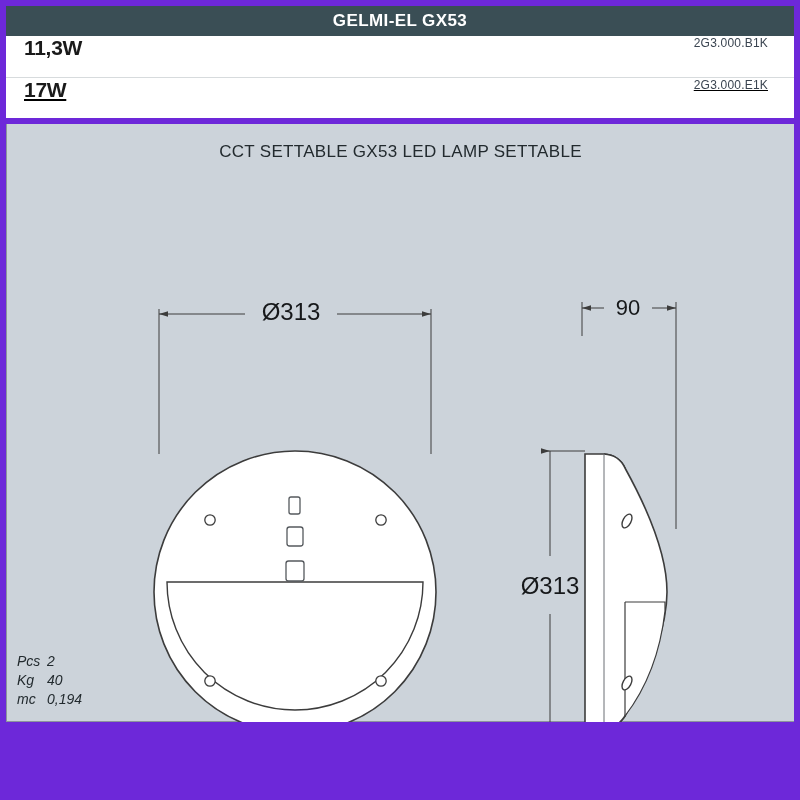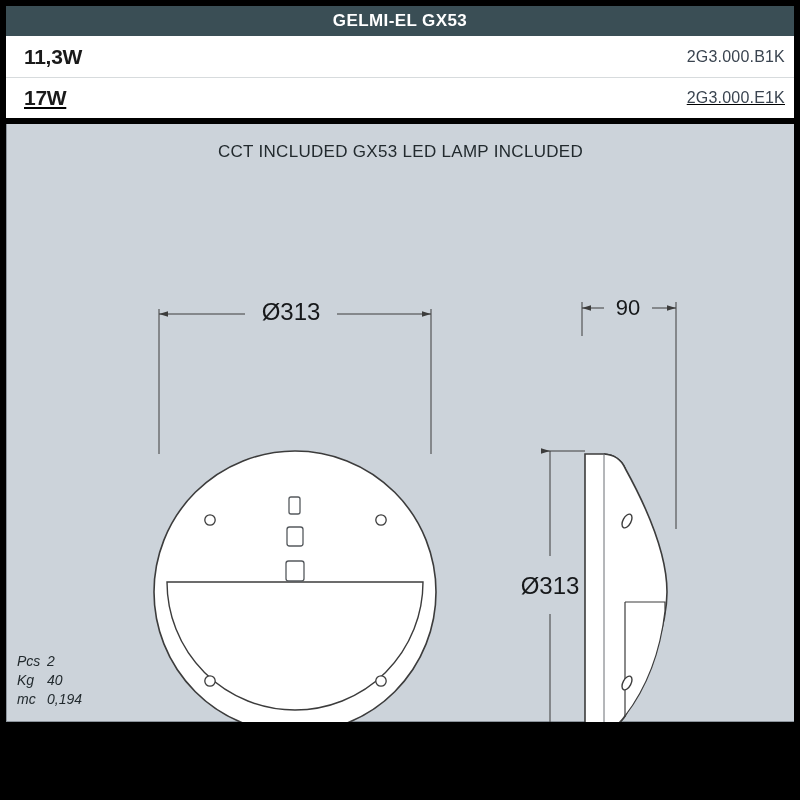--- a/index.html
+++ b/index.html
@@ -11,21 +11,21 @@
     height: 800px;
     background: #ccd3da;
     font-family: "Liberation Sans", sans-serif;
     overflow: hidden;
   }
 
   .sheet {
     position: relative;
     width: 800px;
     height: 800px;
-    background: #000000;
+    background: #6d28d9;
   }
 
   
   .header-bar {
     position: absolute;
     left: 6px;
     top: 6px;
     width: 788px;
     height: 30px;
     background: #3a4e55;
@@ -45,38 +45,38 @@
     position: absolute;
     left: 6px;
     top: 36px;
     width: 788px;
     background: #ffffff;
   }
   .code-row {
     position: relative;
     height: 41px;
     display: flex;
-    align-items: center;
+    align-items: flex-start;
     justify-content: space-between;
-    padding: 0 9px 0 18px;
+    padding: 0 26px 0 18px;
     box-sizing: border-box;
     background: #ffffff;
   }
   .code-row + .code-row {
     border-top: 1px solid #d7dbdd;
     text-decoration: underline;
   }
   .row-watt {
     font-size: 21px;
     font-weight: bold;
     color: #1a1a1a;
     letter-spacing: -0.3px;
   }
   .row-code {
-    font-size: 16px;
+    font-size: 12px;
     color: #3a4450;
     letter-spacing: 0.2px;
   }
 
   
   .panel {
     position: absolute;
     left: 6px;
     top: 124px;
     width: 788px;
@@ -152,21 +152,21 @@
     </div>
     <div class="code-row">
       <span class="row-watt">17W</span>
       <span class="row-code">2G3.000.E1K</span>
     </div>
   </div>
 
   <div class="panel">
 
     <div class="lamp-note">
-      <div class="lamp-note-main">CCT INCLUDED GX53 LED LAMP INCLUDED</div>
+      <div class="lamp-note-main">CCT SETTABLE GX53 LED LAMP SETTABLE</div>
     </div>
 
     <svg class="drawing-area" viewBox="0 0 788 598">
       <defs>
         <marker id="arrL" markerWidth="10" markerHeight="8" refX="9" refY="4" orient="auto">
           <path d="M9,4 L0,1.3 L0,6.7 Z" fill="#3c3c3c"></path>
         </marker>
         <marker id="arrR" markerWidth="10" markerHeight="8" refX="1" refY="4" orient="auto">
           <path d="M1,4 L10,1.3 L10,6.7 Z" fill="#3c3c3c"></path>
         </marker>

